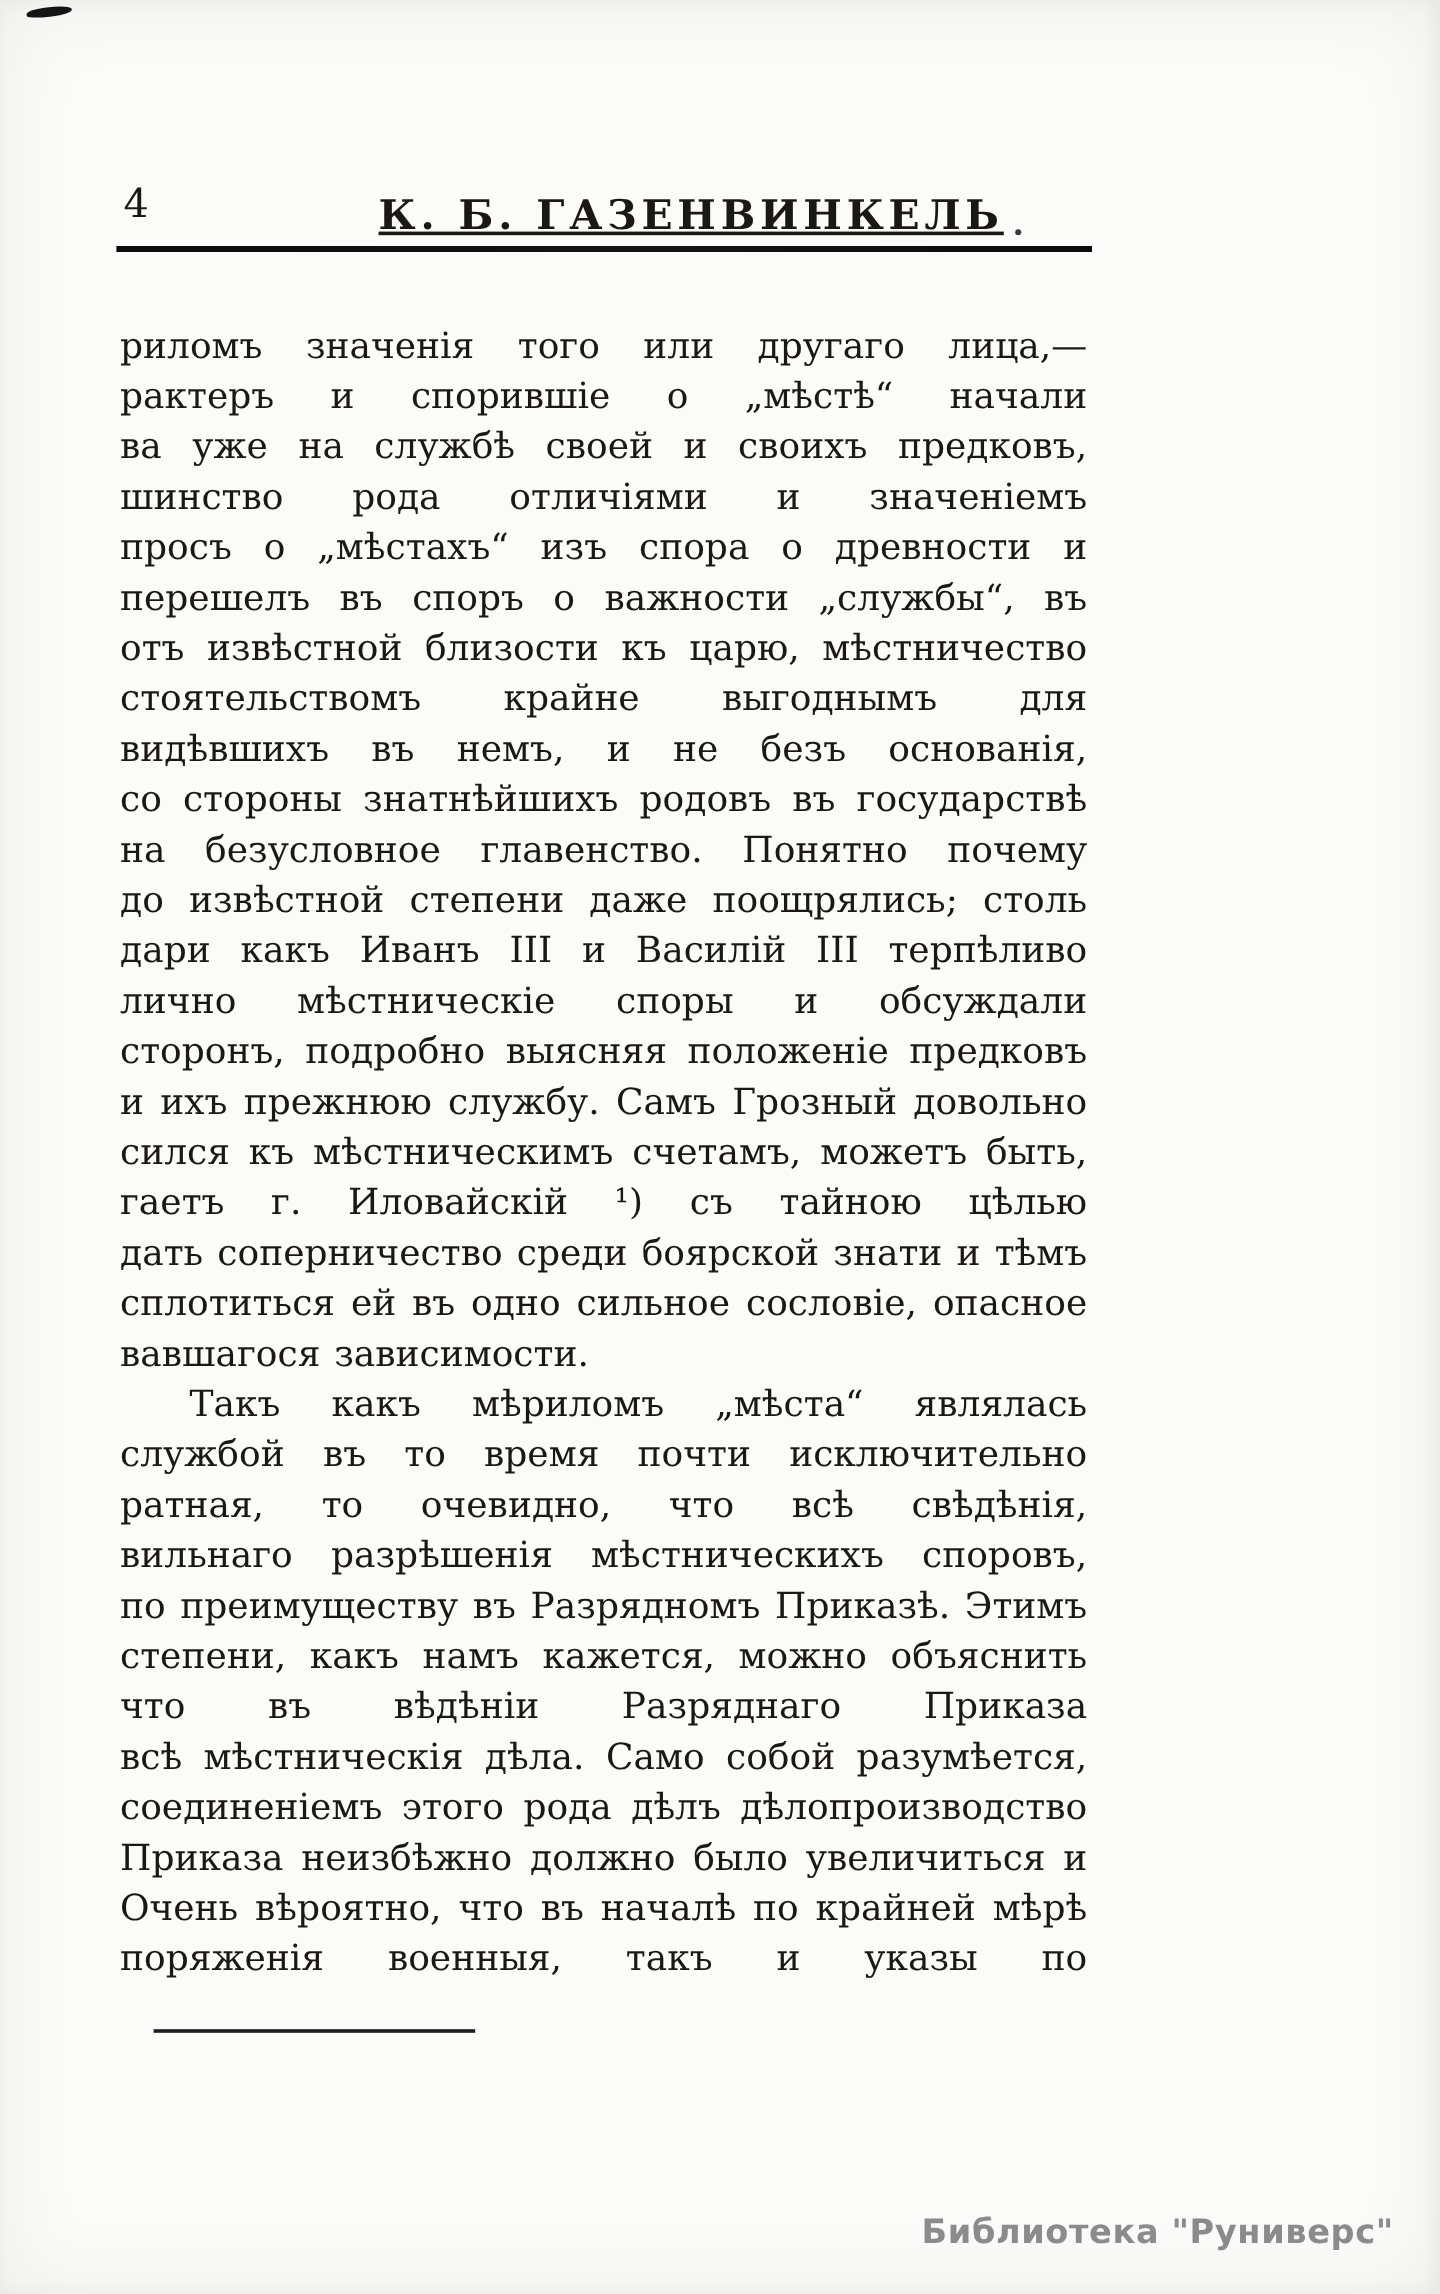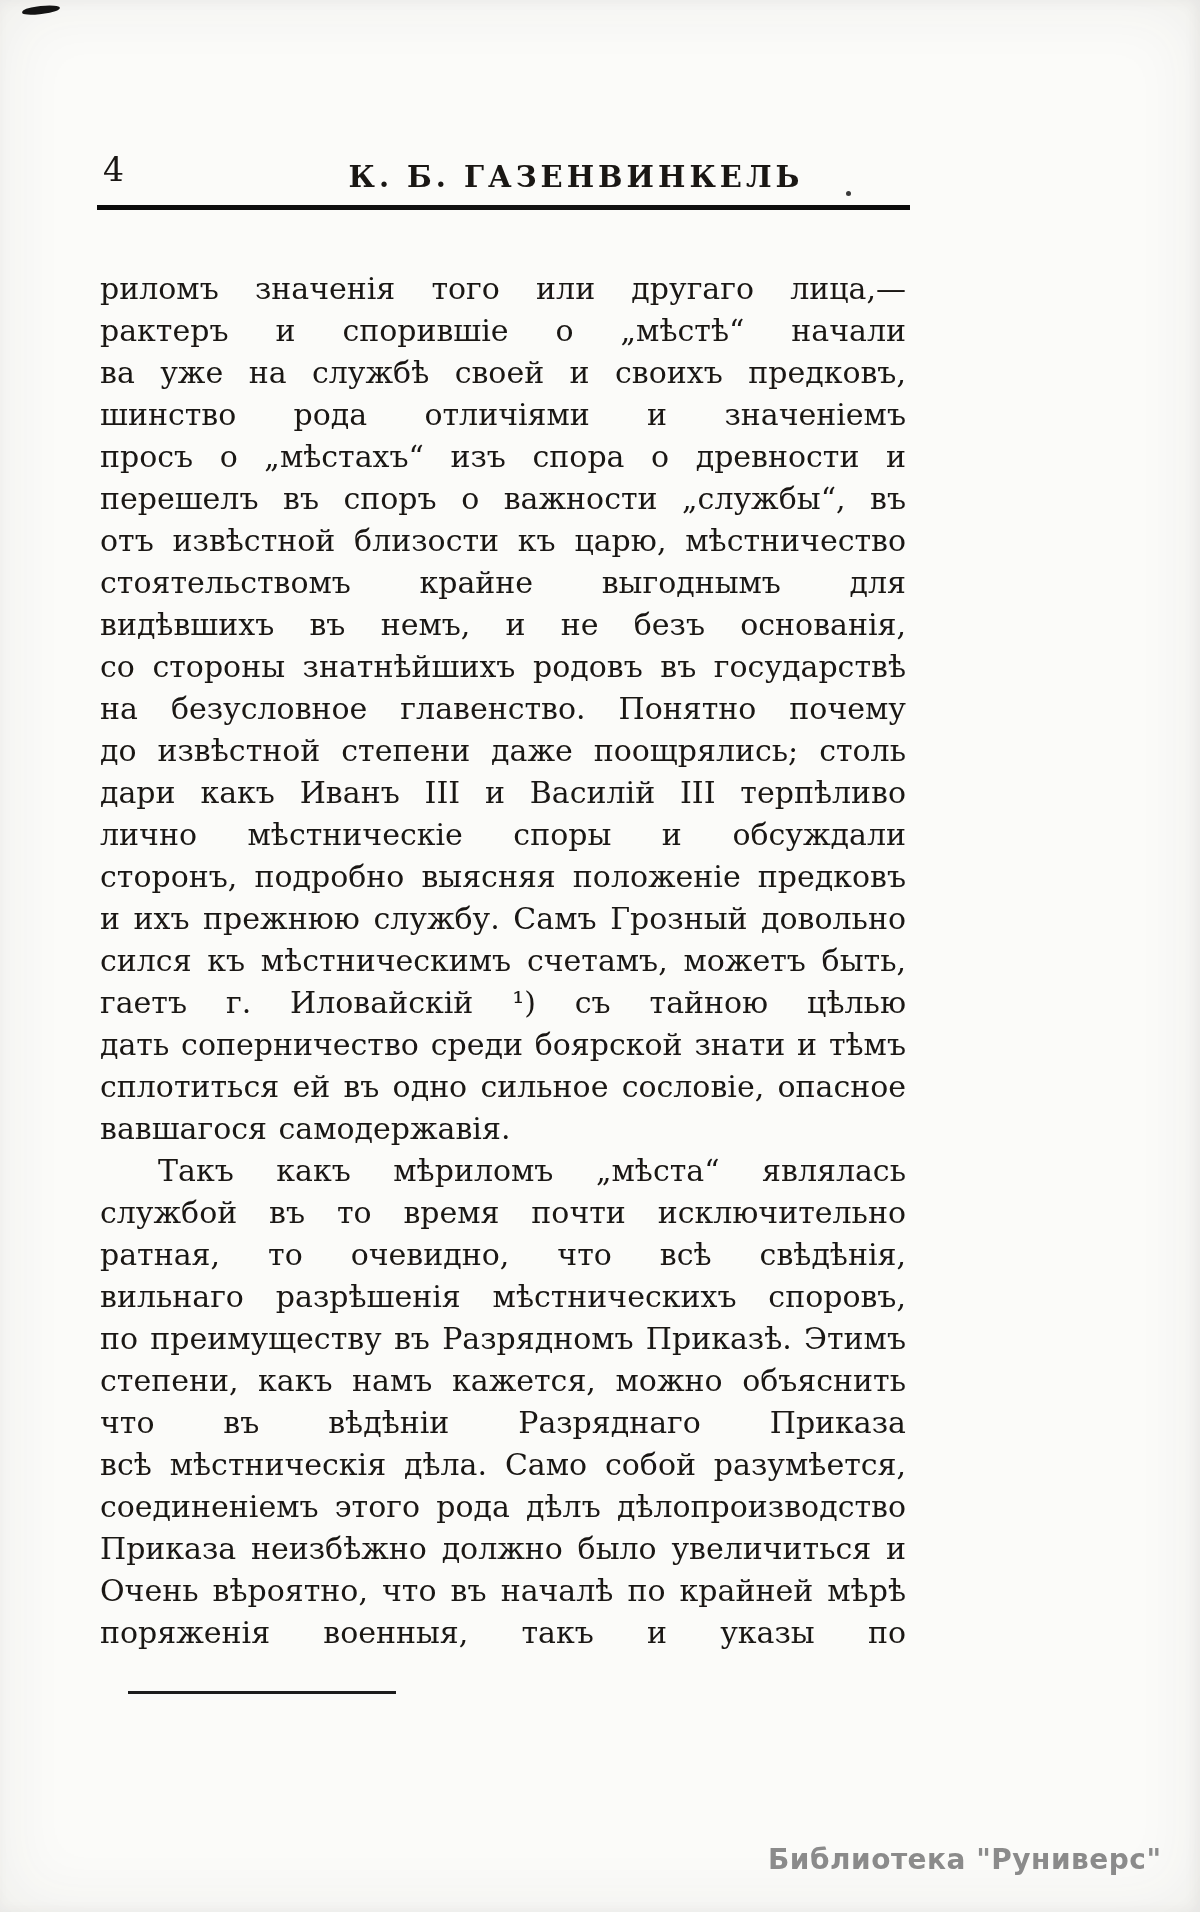--- a/index.html
+++ b/index.html
@@ -15,22 +15,23 @@
     position:absolute;inset:0;
     box-shadow:inset 0 0 70px rgba(60,55,45,.07), inset -4px 0 14px rgba(60,55,45,.06);
   }
   .page-num{
     position:absolute;left:103px;top:153px;
     font-size:33px;line-height:1;
   }
   .running-title{
     position:absolute;left:0;top:160px;width:1152px;
     text-align:center;
-    font-size:29px;font-weight:bold;letter-spacing:4px;
+    font-size:34px;font-weight:bold;letter-spacing:4px;
     white-space:nowrap;
+    text-decoration:underline;
   }
   .header-rule{
     position:absolute;left:97px;top:205px;width:813px;height:5px;
     background:linear-gradient(90deg,#0b0b0b 0%,#141414 55%,#0b0b0b 100%);
   }
   .text-block{
     position:absolute;left:100px;top:268px;width:806px;
     font-size:30px;line-height:42px;
   }
   .line{
@@ -92,21 +93,21 @@
       <div class="line">на безусловное главенство. Понятно почему споры „о мѣстахъ“</div>
       <div class="line">до извѣстной степени даже поощрялись; столь строгіе госу-</div>
       <div class="line">дари какъ Иванъ III и Василій III терпѣливо разбирали</div>
       <div class="line">лично мѣстническіе споры и обсуждали взаимныя притязанія</div>
       <div class="line">сторонъ, подробно выясняя положеніе предковъ тяжущихся</div>
       <div class="line">и ихъ прежнюю службу. Самъ Грозный довольно мягко отно-</div>
       <div class="line">сился къ мѣстническимъ счетамъ, можетъ быть, какъ пола-</div>
       <div class="line">гаетъ г. Иловайскій ¹) съ тайною цѣлью постоянно возбуж-</div>
       <div class="line">дать соперничество среди боярской знати и тѣмъ мѣшать</div>
       <div class="line">сплотиться ей въ одно сильное сословіе, опасное для разви-</div>
-      <div class="line no-just">вавшагося самодержавія.</div>
+      <div class="line no-just">вавшагося зависимости.</div>
       <div class="line indent">Такъ какъ мѣриломъ „мѣста“ являлась служба, а подъ</div>
       <div class="line">службой въ то время почти исключительно понималась служба</div>
       <div class="line">ратная, то очевидно, что всѣ свѣдѣнія, необходимыя для пра-</div>
       <div class="line">вильнаго разрѣшенія мѣстническихъ споровъ, слѣдовало искать</div>
       <div class="line">по преимуществу въ Разрядномъ Приказѣ. Этимъ до извѣстной</div>
       <div class="line">степени, какъ намъ кажется, можно объяснить тотъ фактъ,</div>
       <div class="line">что въ вѣдѣніи Разряднаго Приказа сосредоточены были и</div>
       <div class="line">всѣ мѣстническія дѣла. Само собой разумѣется, что съ при-</div>
       <div class="line">соединеніемъ этого рода дѣлъ дѣлопроизводство Разряднаго</div>
       <div class="line">Приказа неизбѣжно должно было увеличиться и осложниться.</div>

